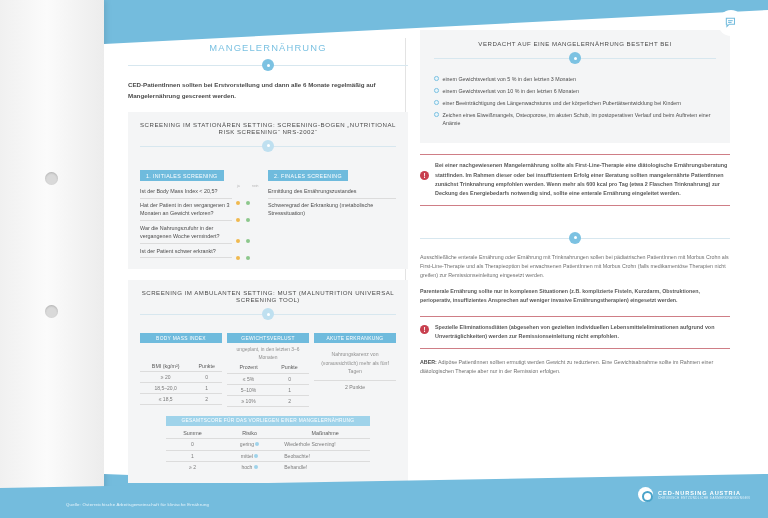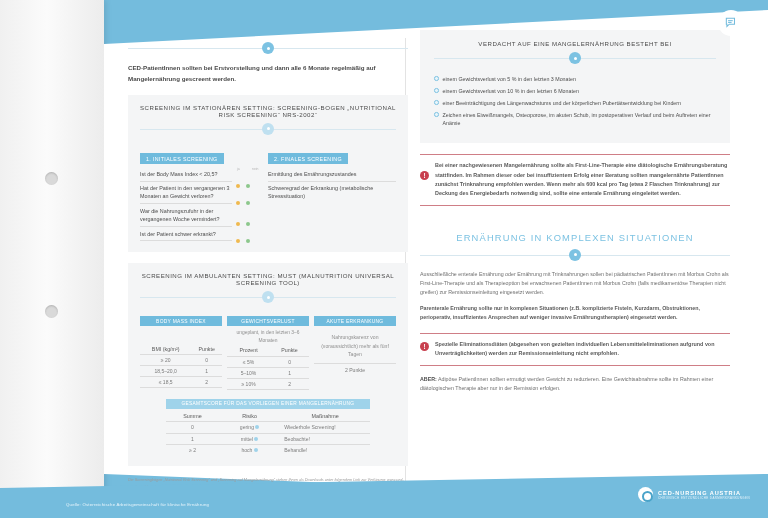--- a/index.html
+++ b/index.html
@@ -158,20 +158,21 @@
     <div class="binder-hole h2"></div>
   </div>
 
   <div class="paper"></div>
 
   <div class="paper-inner">
     <div class="gutter"></div>
 
     <div class="col-left">
 
+      <div class="sec-title">MANGELERNÄHRUNG</div>
       <div class="rule-node">
         <div class="line"></div>
         <div class="dot"></div>
       </div>
 
       <div class="intro">CED-PatientInnen sollten bei Erstvorstellung und dann alle 6 Monate regelmäßig auf Mangelernährung gescreent werden.</div>
 
       <div class="panel">
         <div class="panel-head">SCREENING IM STATIONÄREN SETTING: SCREENING-BOGEN „NUTRITIONAL RISK SCREENING“ NRS-2002“</div>
         <div class="rule-node">
@@ -346,21 +347,20 @@
         </div>
       </div>
 
       <div class="alert">
         <div class="ai">!</div>
         <div class="at">Bei einer nachgewiesenen Mangelernährung sollte als First-Line-Therapie eine diätologische Ernährungsberatung stattfinden. Im Rahmen dieser oder bei insuffizientem Erfolg einer Beratung sollten mangelernährte PatientInnen zunächst Trinknahrung empfohlen werden. Wenn mehr als 600 kcal pro Tag (etwa 2 Flaschen Trinknahrung) zur Deckung des Energiebedarfs notwendig sind, sollte eine enterale Ernährung eingeleitet werden.</div>
       </div>
 
       <div style="height:26px"></div>
 
-      <div class="sec-title">ERNÄHRUNG IN KOMPLEXEN SITUATIONEN</div>
       <div class="rule-node">
         <div class="line"></div>
         <div class="dot"></div>
       </div>
 
       <div class="para">Ausschließliche enterale Ernährung oder Ernährung mit Trinknahrungen sollen bei pädiatrischen PatientInnen mit Morbus Crohn als First-Line-Therapie und als Therapieoption bei erwachsenen PatientInnen mit Morbus Crohn (falls medikamentöse Therapien nicht greifen) zur Remissionseinleitung eingesetzt werden.</div>
       <div class="para b">Parenterale Ernährung sollte nur in komplexen Situationen (z.B. komplizierte Fisteln, Kurzdarm, Obstruktionen, perioperativ, insuffizientes Ansprechen auf weniger invasive Ernährungstherapien) eingesetzt werden.</div>
 
       <div class="alert short">
         <div class="ai">!</div>

